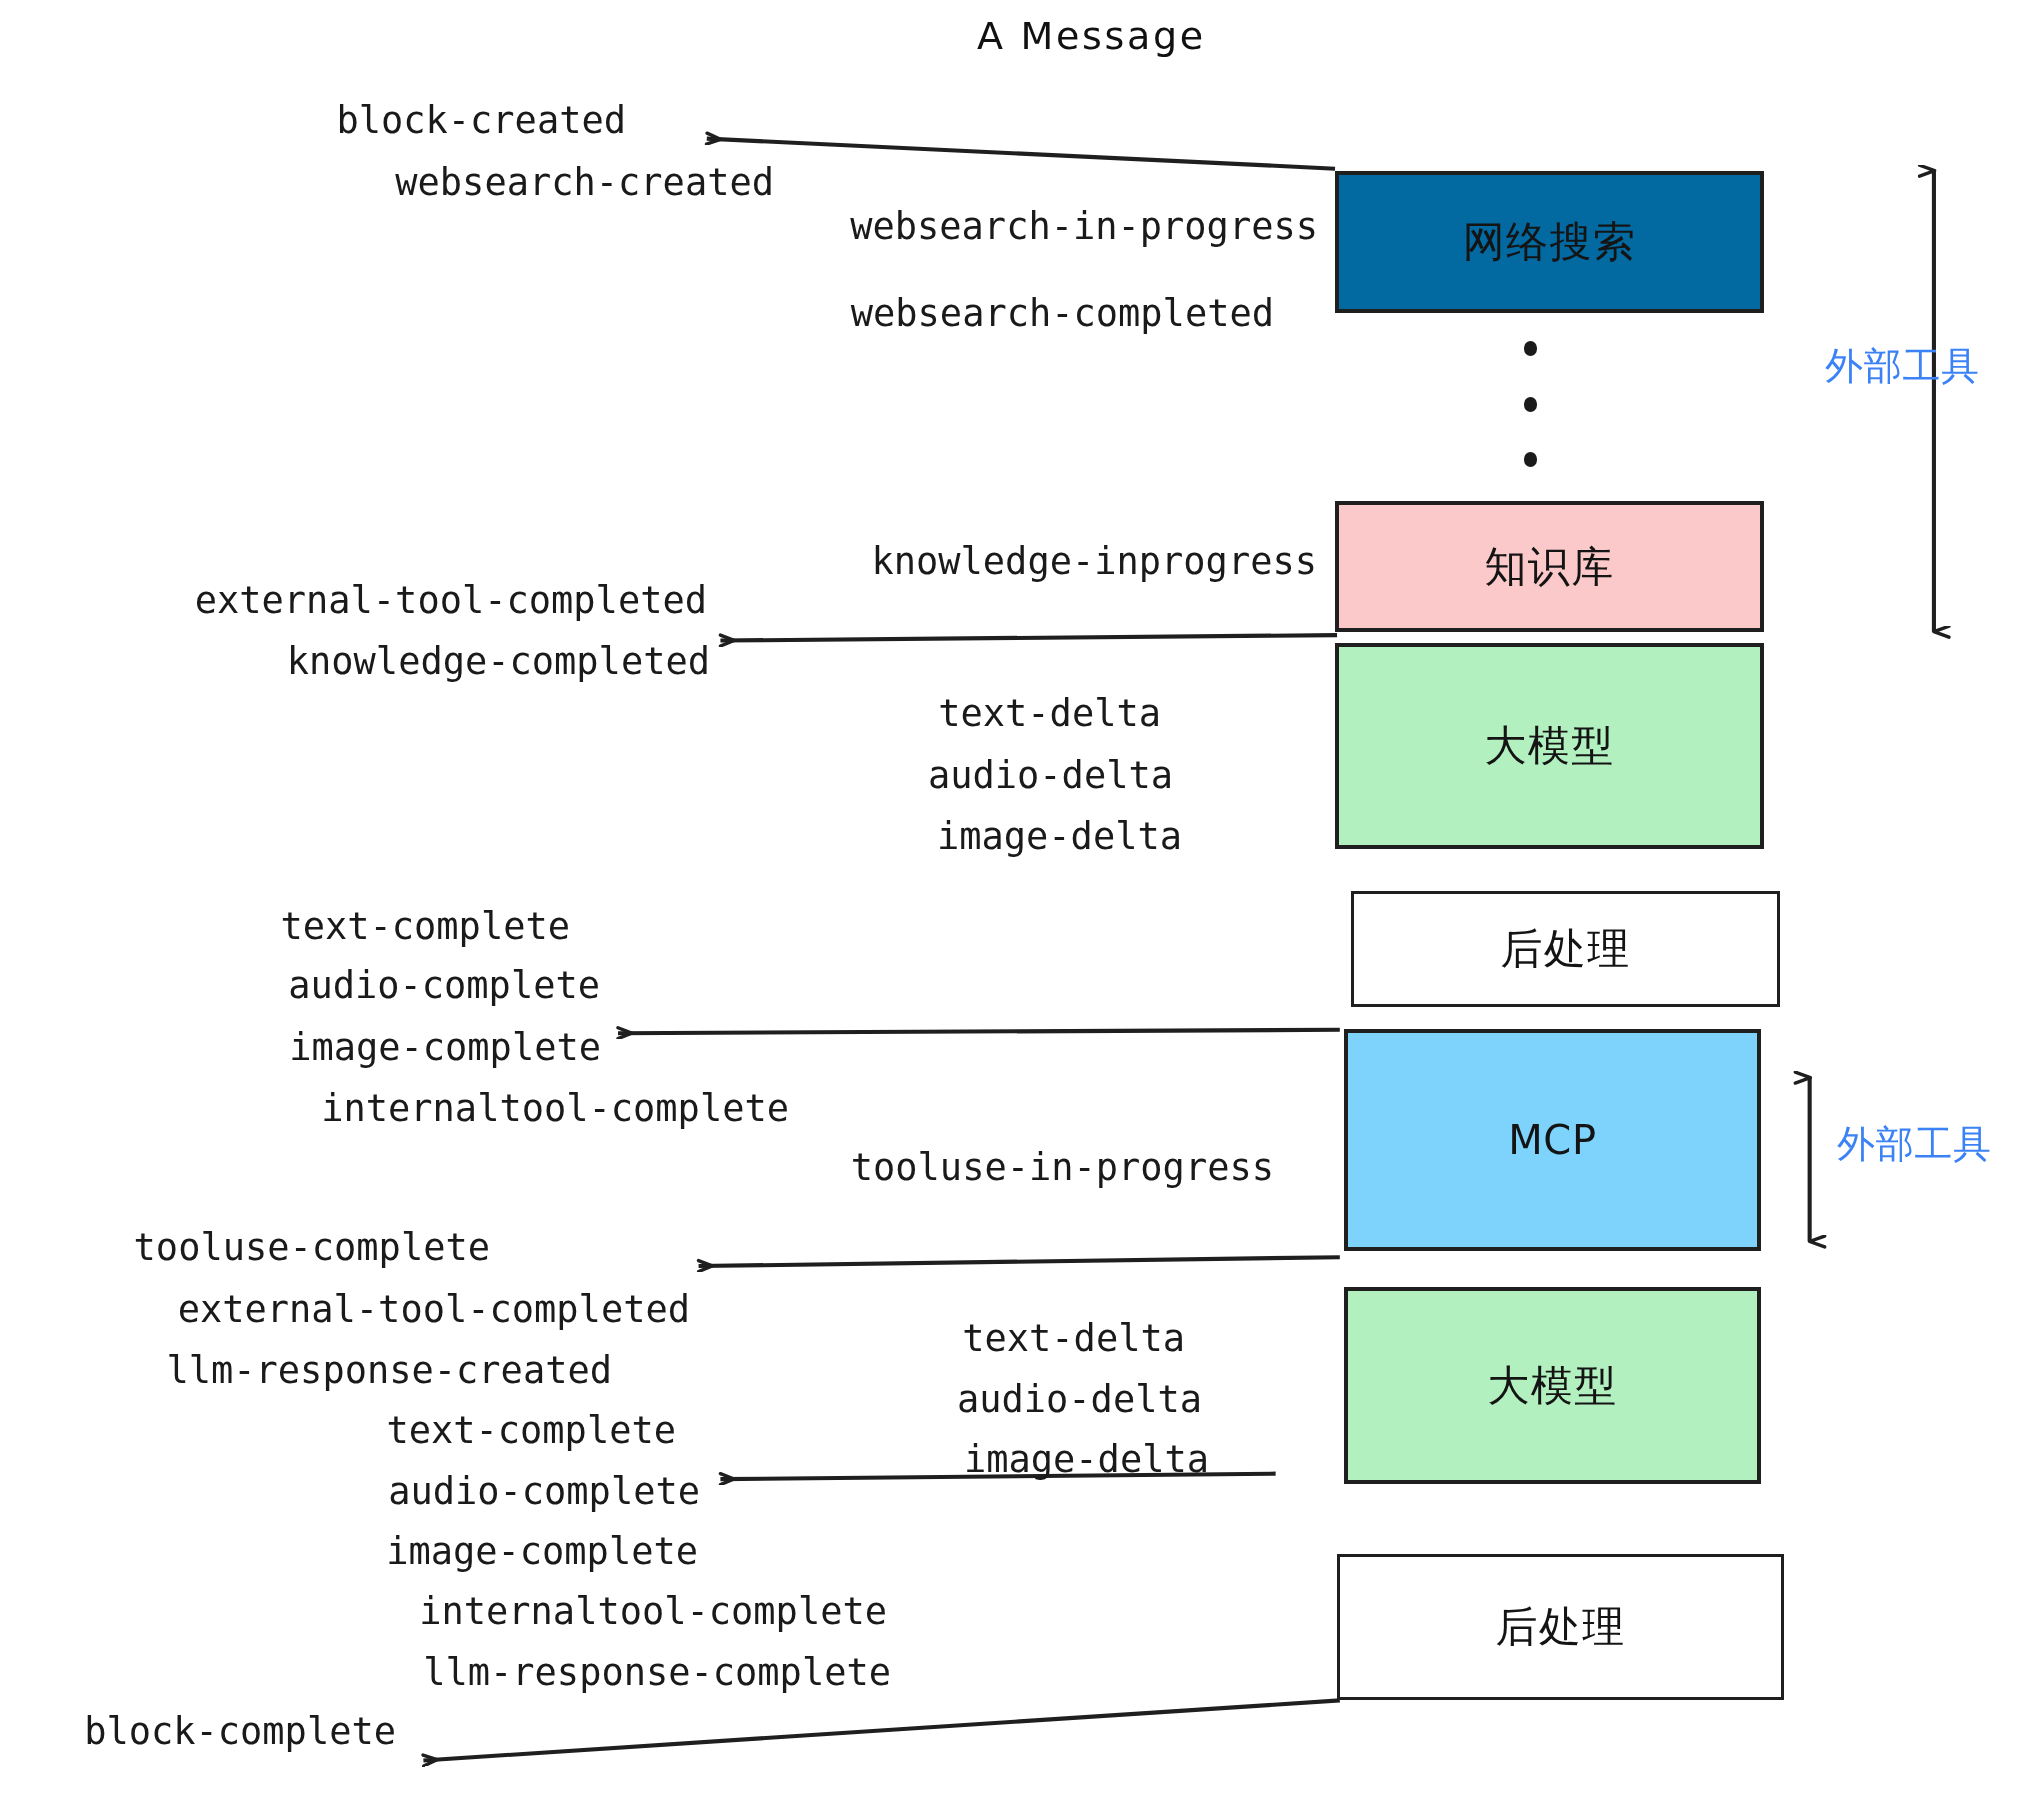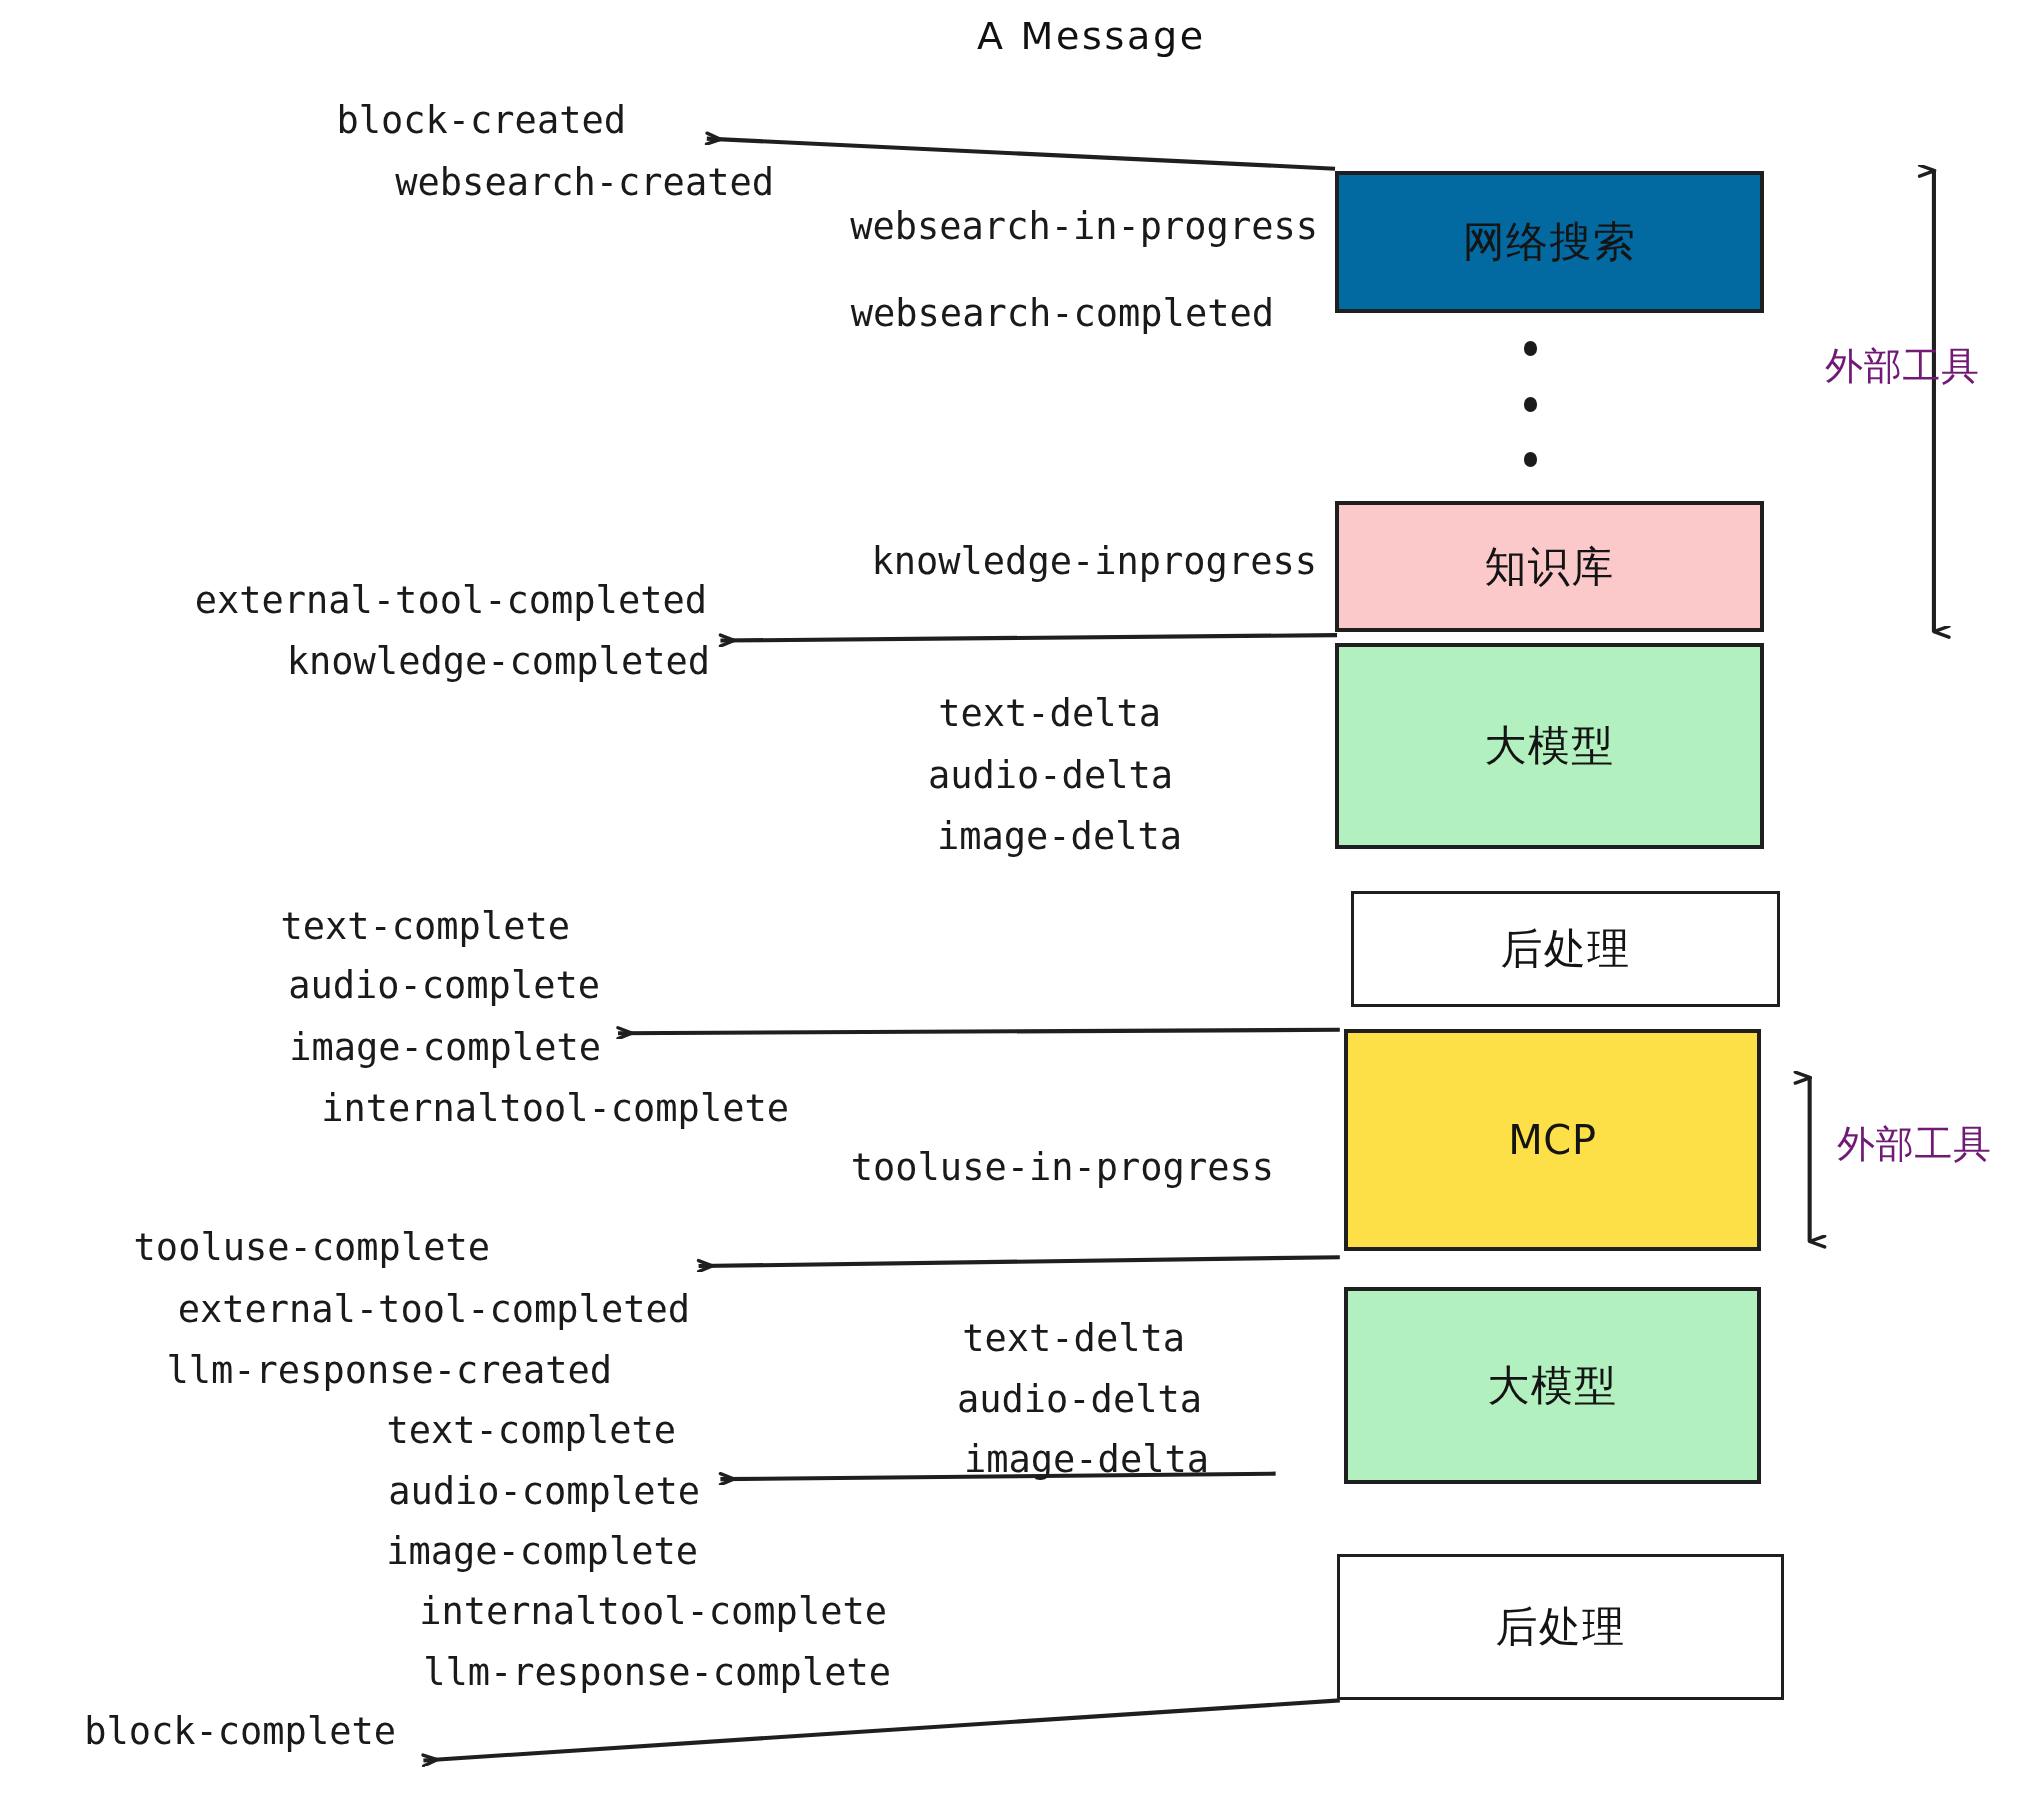--- a/index.html
+++ b/index.html
@@ -43,21 +43,21 @@
     font-family:"DejaVu Sans","Liberation Sans",sans-serif;
     color:#141414;
     white-space:nowrap;
   }
   .box.cjk{ font-size:42px; letter-spacing:1.4px; }
   .box.lat{ font-size:40px; letter-spacing:0.7px; font-family:"DejaVu Sans","Liberation Sans",sans-serif; }
   .grouplabel{
     position:absolute;
     font-family:"DejaVu Sans","Liberation Sans",sans-serif;
     font-size:38px;
-    color:#701a75;
+    color:#3b82f6;
     white-space:nowrap;
     letter-spacing:0.7px;
   }
   .dots{
     position:absolute;
     display:flex;
     flex-direction:column;
     align-items:center;
     justify-content:space-between;
   }
@@ -136,21 +136,21 @@
   </div>
 
   <div class="box cjk" style="left:1335px;top:643px;width:429px;height:206px;background:#B3F0BF;">
     <span>大模型</span>
   </div>
 
   <div class="box cjk" style="left:1351px;top:891px;width:429px;height:116px;background:#FFFFFF;border-width:3.4px;">
     <span>后处理</span>
   </div>
 
-  <div class="box lat" style="left:1344px;top:1029px;width:417px;height:222px;background:#fde047;">
+  <div class="box lat" style="left:1344px;top:1029px;width:417px;height:222px;background:#7dd3fc;">
     <span>MCP</span>
   </div>
 
   <div class="box cjk" style="left:1344px;top:1287px;width:417px;height:197px;background:#B3F0BF;">
     <span>大模型</span>
   </div>
 
   <div class="box cjk" style="left:1337px;top:1554px;width:447px;height:146px;background:#FFFFFF;border-width:3.4px;">
     <span>后处理</span>
   </div>

